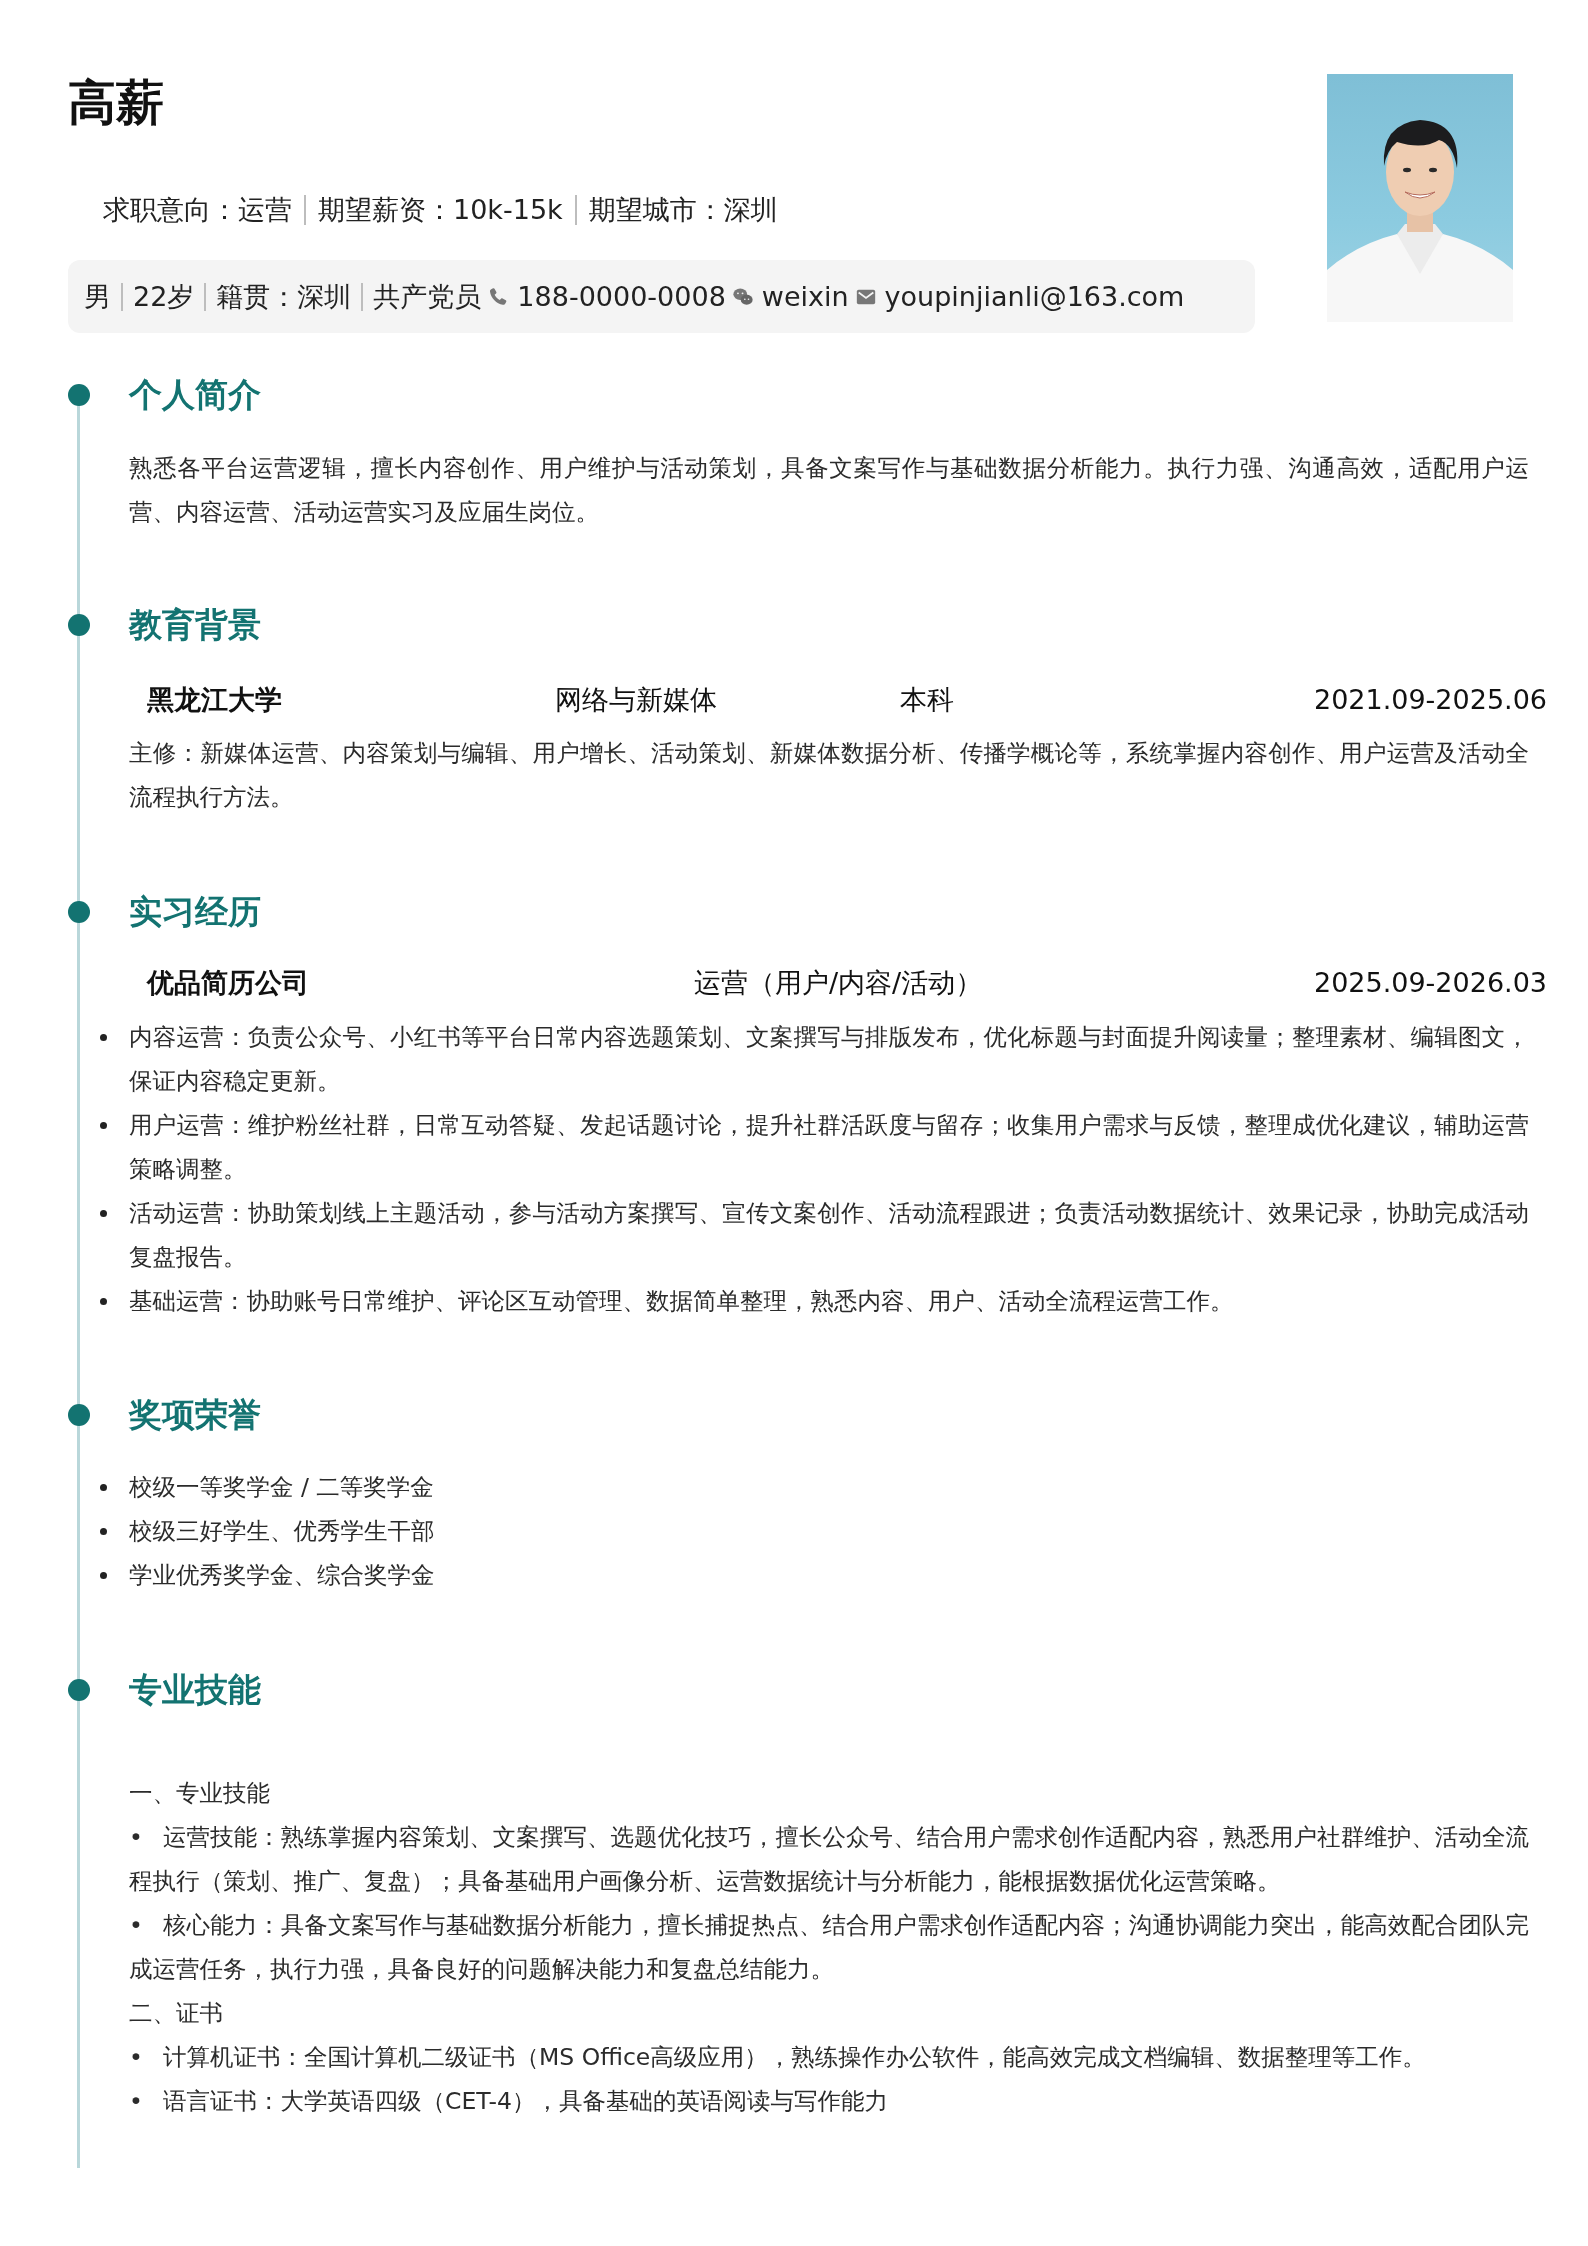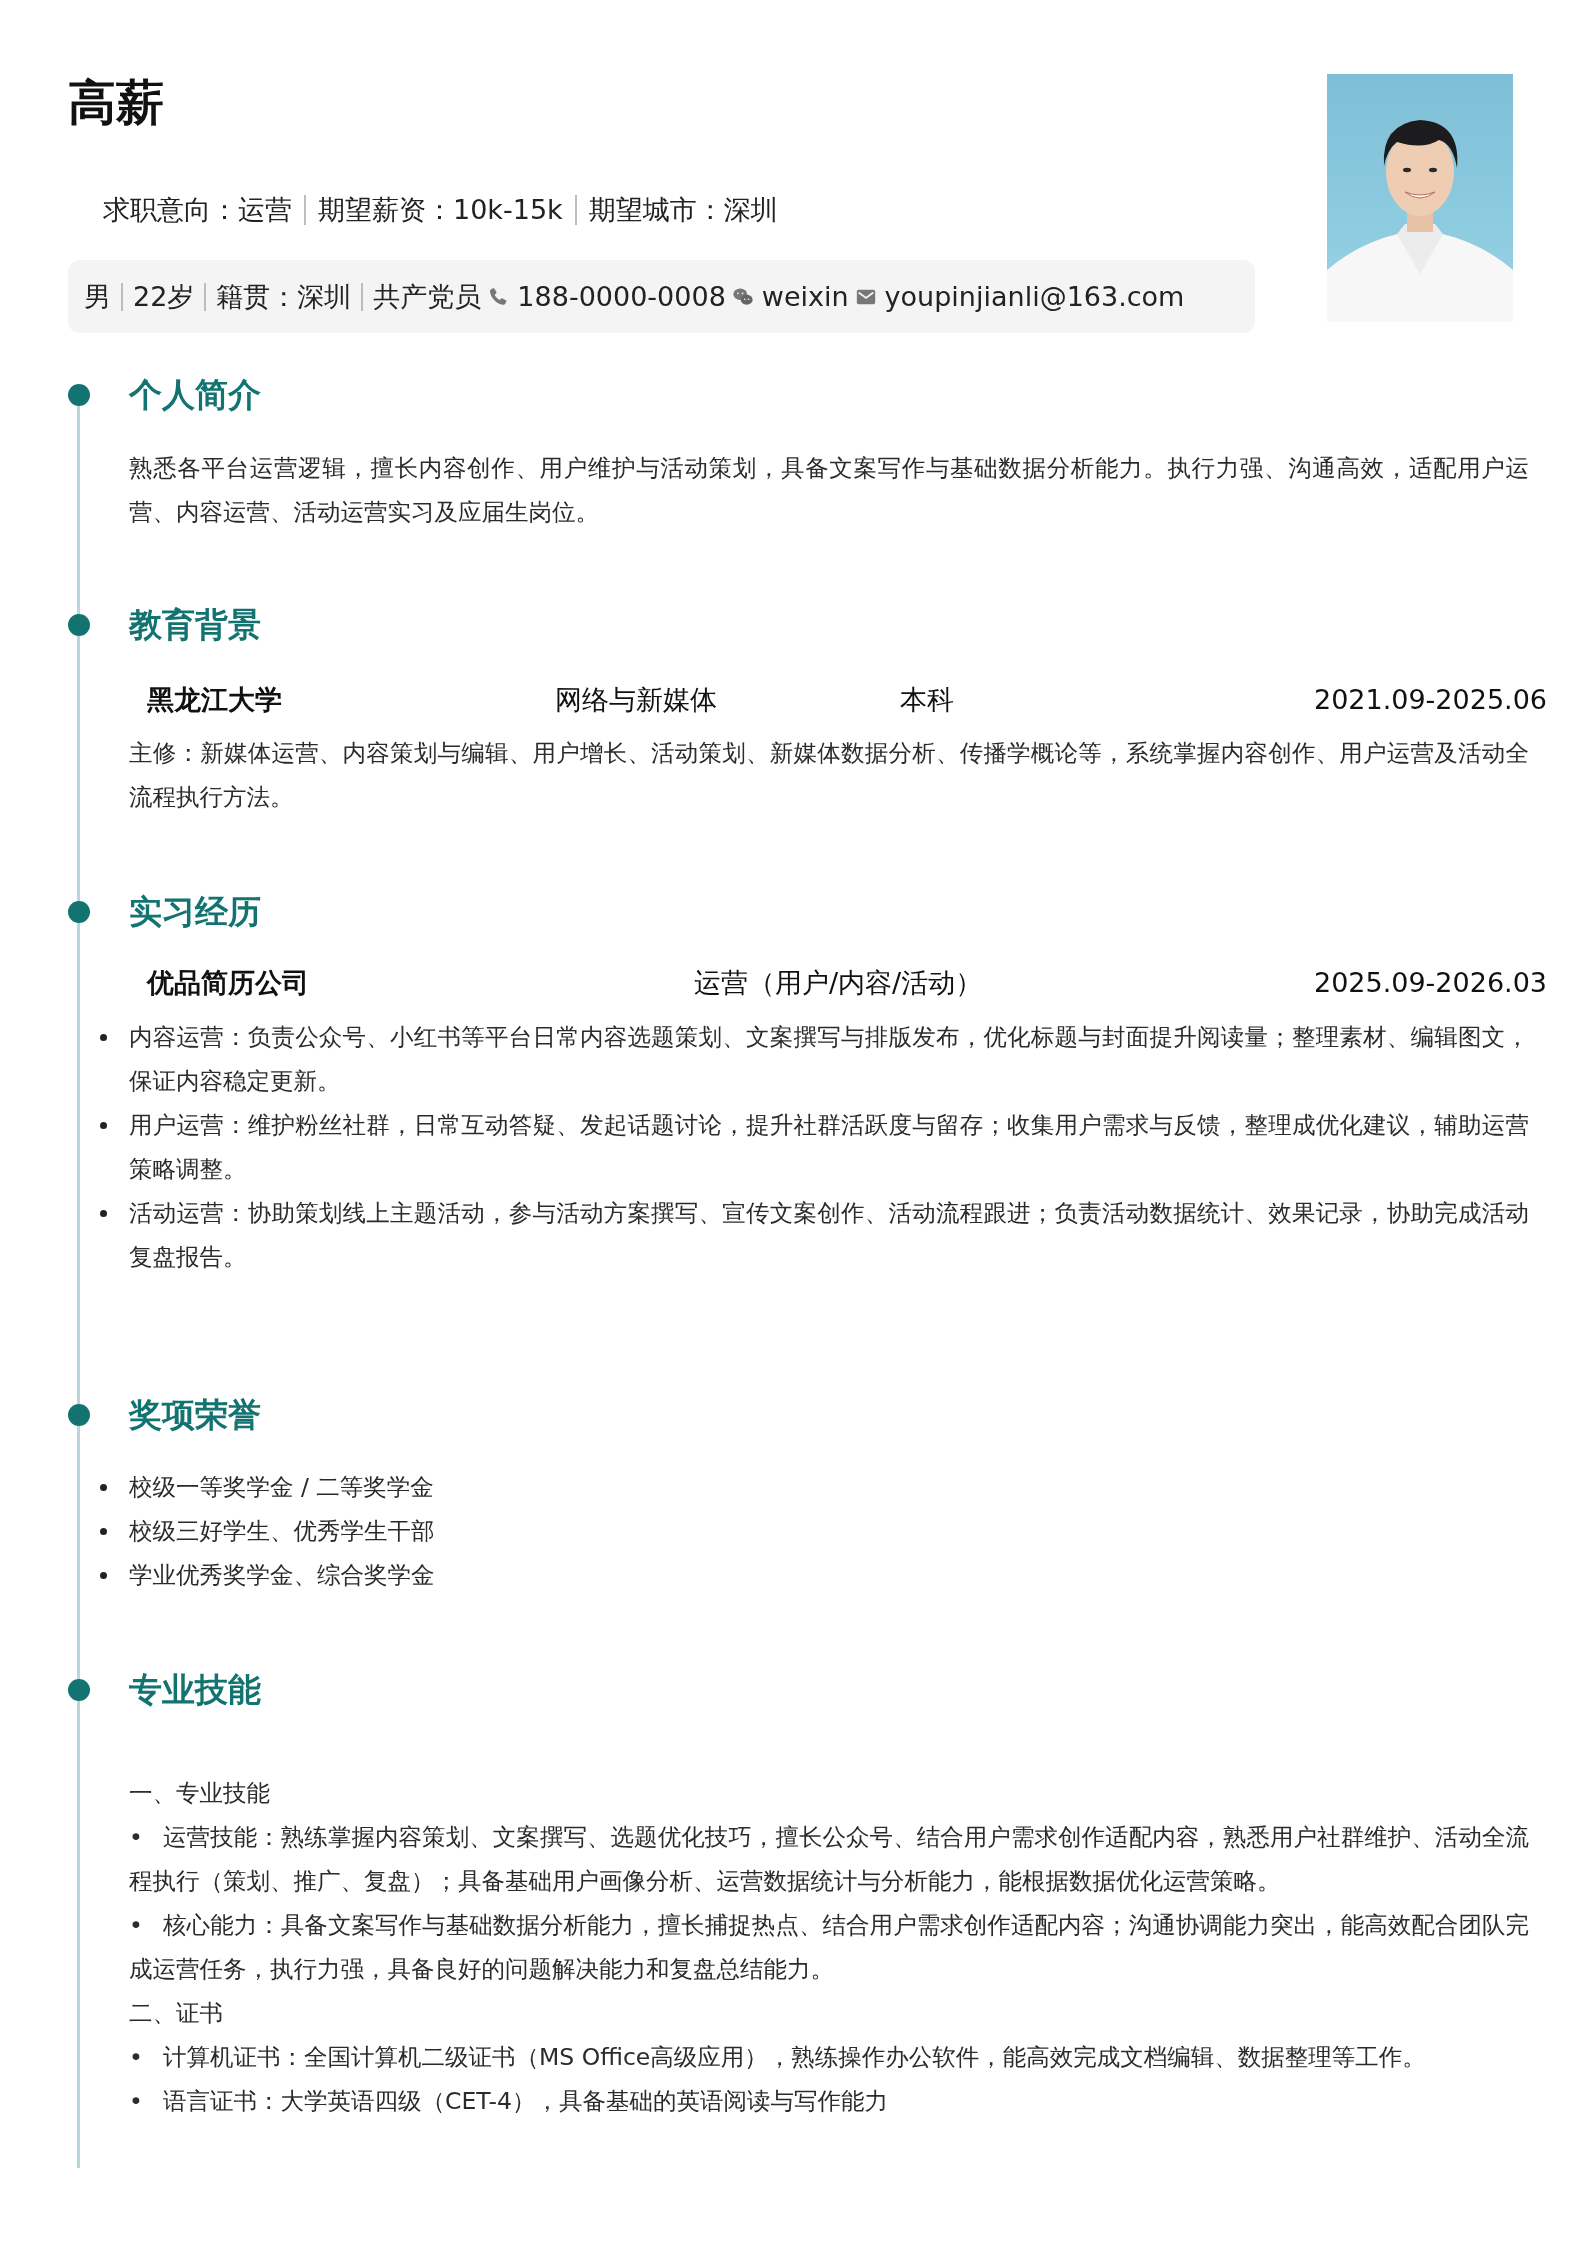--- a/index.html
+++ b/index.html
@@ -119,20 +119,21 @@
 <div class="sec-title" style="top:890px">实习经历</div>
 <div class="row" style="top:961px">
   <span class="company">优品简历公司</span>
   <span class="role">运营（用户/内容/活动）</span>
   <span class="date">2025.09-2026.03</span>
 </div>
 <ul class="bl" style="top:1015px">
   <li>内容运营：负责公众号、小红书等平台日常内容选题策划、文案撰写与排版发布，优化标题与封面提升阅读量；整理素材、编辑图文，保证内容稳定更新。</li>
   <li>用户运营：维护粉丝社群，日常互动答疑、发起话题讨论，提升社群活跃度与留存；收集用户需求与反馈，整理成优化建议，辅助运营策略调整。</li>
   <li>活动运营：协助策划线上主题活动，参与活动方案撰写、宣传文案创作、活动流程跟进；负责活动数据统计、效果记录，协助完成活动复盘报告。</li>
+  <li>基础运营：协助账号日常维护、评论区互动管理、数据简单整理，熟悉内容、用户、活动全流程运营工作。</li>
 </ul>
 
 <div class="dot" style="top:1404px"></div>
 <div class="sec-title" style="top:1393px">奖项荣誉</div>
 <ul class="bl" style="top:1465px">
   <li>校级一等奖学金 / 二等奖学金</li>
   <li>校级三好学生、优秀学生干部</li>
   <li>学业优秀奖学金、综合奖学金</li>
 </ul>
 

